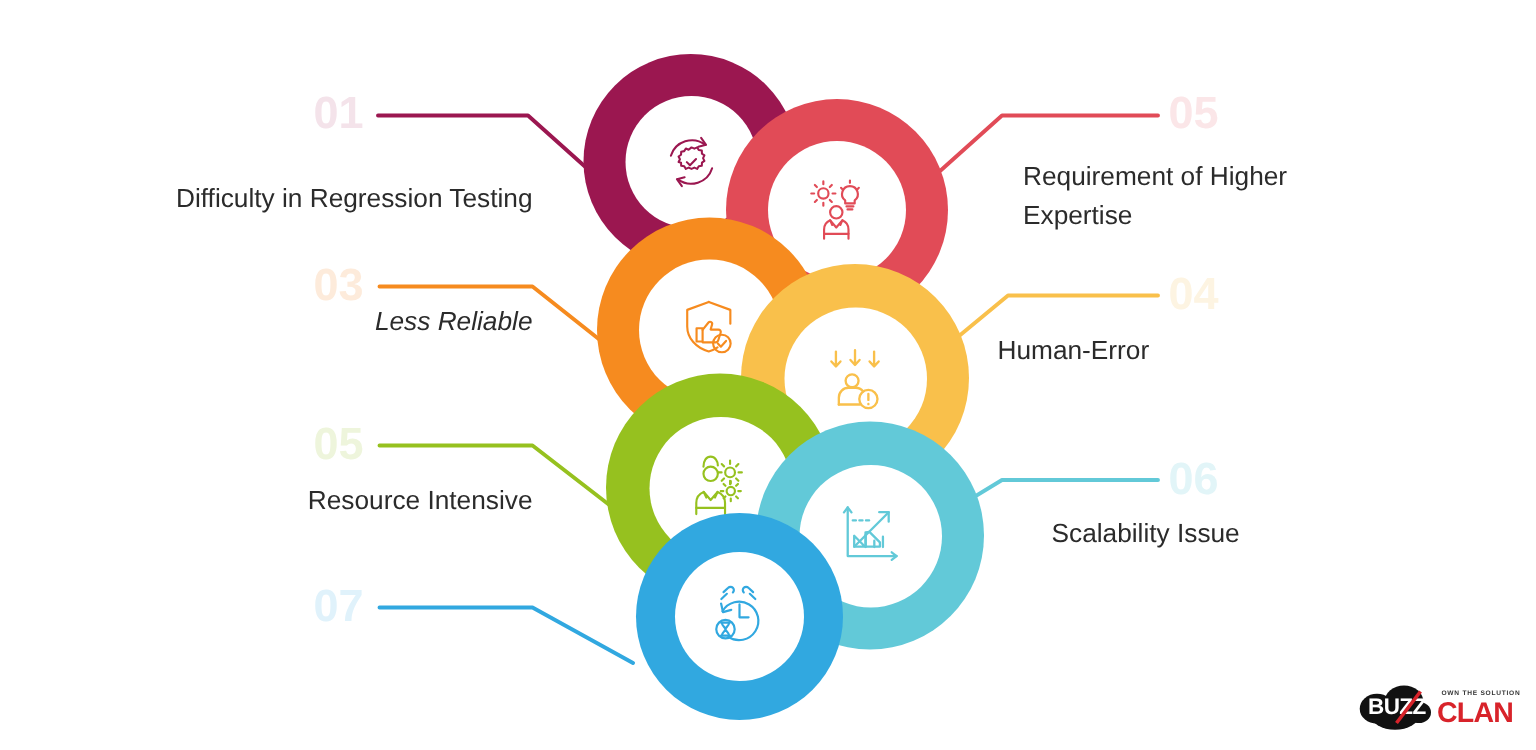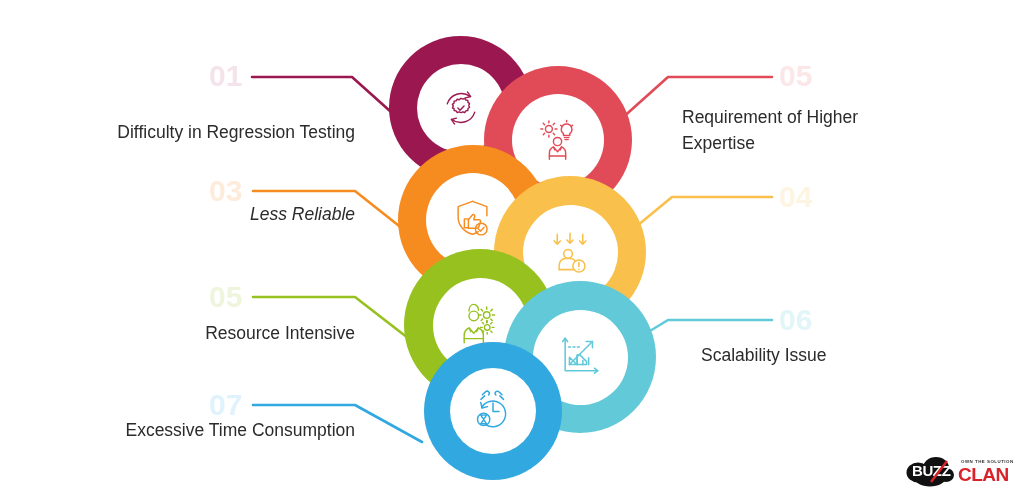--- a/index.html
+++ b/index.html
@@ -78,23 +78,23 @@
   <div class="ghost-num" style="left: 779px; top: 61px; color: rgb(251, 230, 232);">05</div>
   <div class="ghost-num" style="left: 209px; top: 176px; color: rgb(253, 235, 219);">03</div>
   <div class="ghost-num" style="left: 779px; top: 182px; color: rgb(253, 244, 226);">04</div>
   <div class="ghost-num" style="left: 209px; top: 282px; color: rgb(238, 245, 220);">05</div>
   <div class="ghost-num" style="left: 779px; top: 305px; color: rgb(226, 245, 248);">06</div>
   <div class="ghost-num" style="left: 209px; top: 390px; color: rgb(224, 242, 251);">07</div>
 
   <div class="label right-al" style="left:110px;top:100px;width:245px;margin-top:20px;">Difficulty in Regression Testing</div>
   <div class="label left-al" style="left:665px;top:105px;width:245px;margin-left:17px;">Requirement of Higher Expertise</div>
   <div class="label right-al" style="left:110px;top:202px;width:245px;font-style:italic;">Less Reliable</div>
+  <div class="label left-al" style="left:665px;top:221px;width:245px;">Human-Error</div>
   <div class="label right-al" style="left:110px;top:321px;width:245px;">Resource Intensive</div>
   <div class="label left-al" style="left:665px;top:343px;width:245px;margin-left:36px;">Scalability Issue</div>
-  <div class="label right-al" style="left:110px;top:418px;width:245px;">Excessive Time Consumption</div>
 
   <div class="ring" id="r1" style="left: 389px; top: 36px; width: 143px; height: 143px; background: rgb(155, 23, 80);">
     <div class="inner" style="width:88px;height:88px;">
       <svg width="44" height="44" viewBox="0 0 48 48" fill="none">
         <g stroke="#9B1750" stroke-width="1.5" stroke-linecap="round" stroke-linejoin="round">
           <path d="M9 19.5A16 16 0 0 1 34 11.5"></path>
           <path d="M31 6.5l3.6 5-5.6 1.4"></path>
           <path d="M39 28.5A16 16 0 0 1 14 36.5"></path>
           <path d="M17 41.5l-3.6-5 5.6-1.4"></path>
           <path d="M24 13.4l2.1.9 2-.9 1.2 1.9 2.2.4.1 2.2 1.8 1.3-1 2 1 2-1.8 1.3-.1 2.2-2.2.4-1.2 1.9-2-.9-2.1.9-2.1-.9-2 .9-1.2-1.9-2.2-.4-.1-2.2L14.6 24l1-2-1-2 1.8-1.3.1-2.2 2.2-.4 1.2-1.9 2 .9z"></path>

